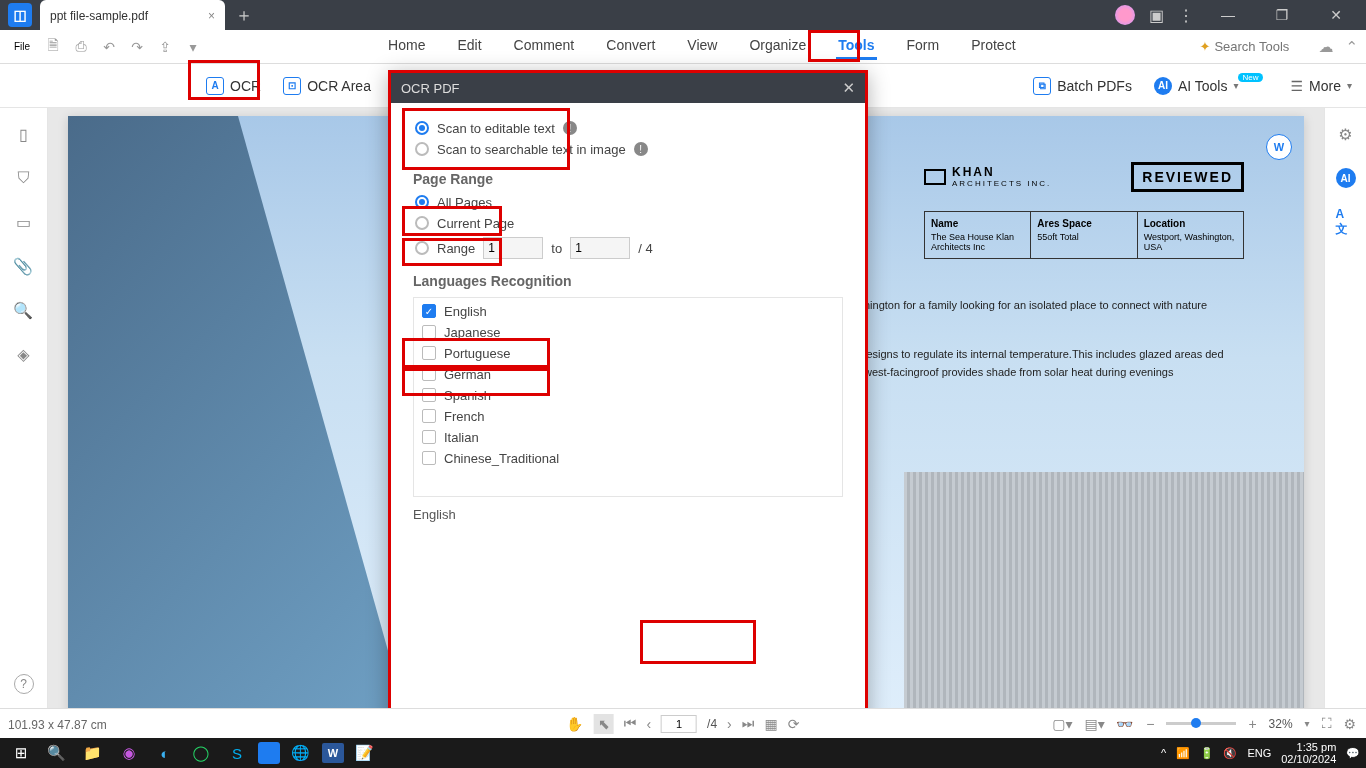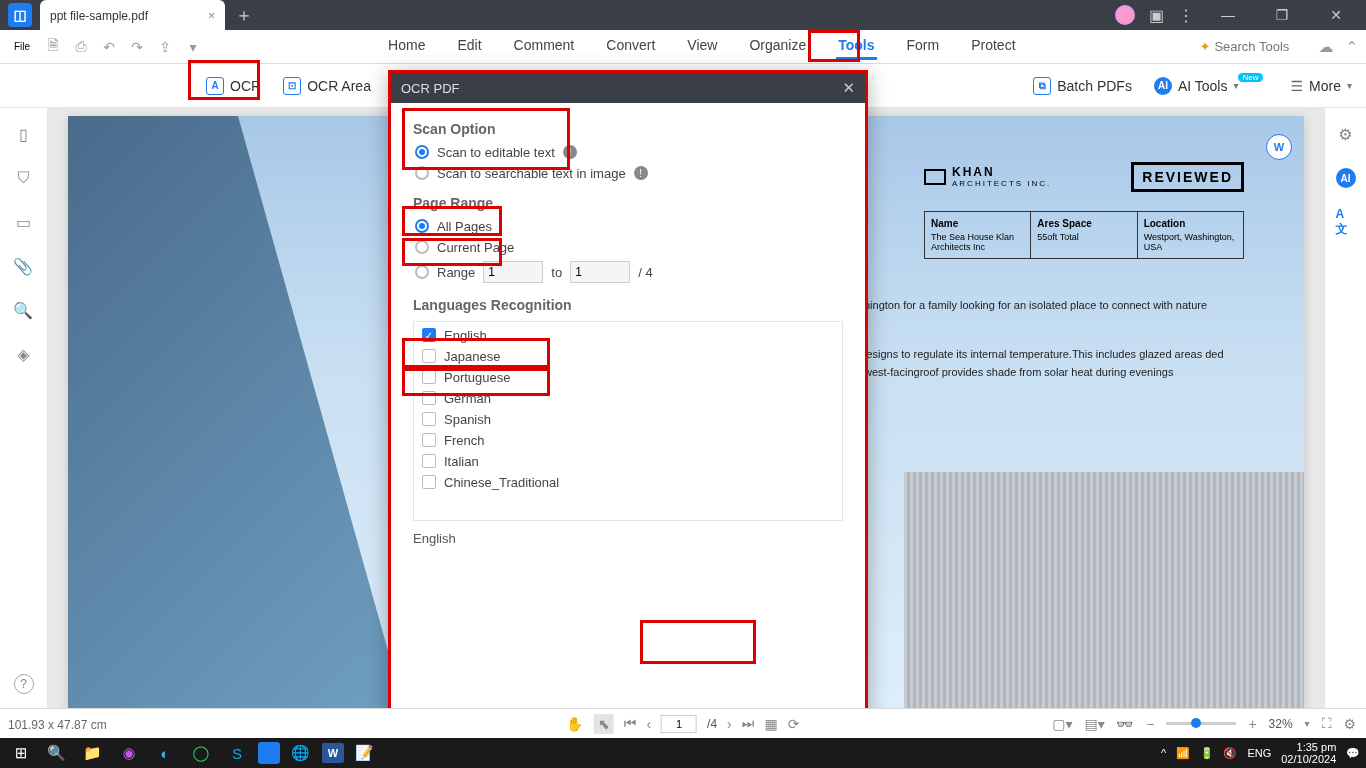--- a/index.html
+++ b/index.html
@@ -236,21 +236,20 @@
     </div>
   </div>
 </div>
 
 <div class="ocr-dialog">
   <div class="dlg-title">
     <span>OCR PDF</span>
     <span class="dlg-close">✕</span>
   </div>
   <div class="dlg-body">
-    <div class="sect-title">Scan Option</div>
     <div class="radio-row">
       <span class="radio sel"></span>
       <span>Scan to editable text</span>
       <span class="info-dot">!</span>
     </div>
     <div class="radio-row">
       <span class="radio"></span>
       <span>Scan to searchable text in image</span>
       <span class="info-dot">!</span>
     </div>

